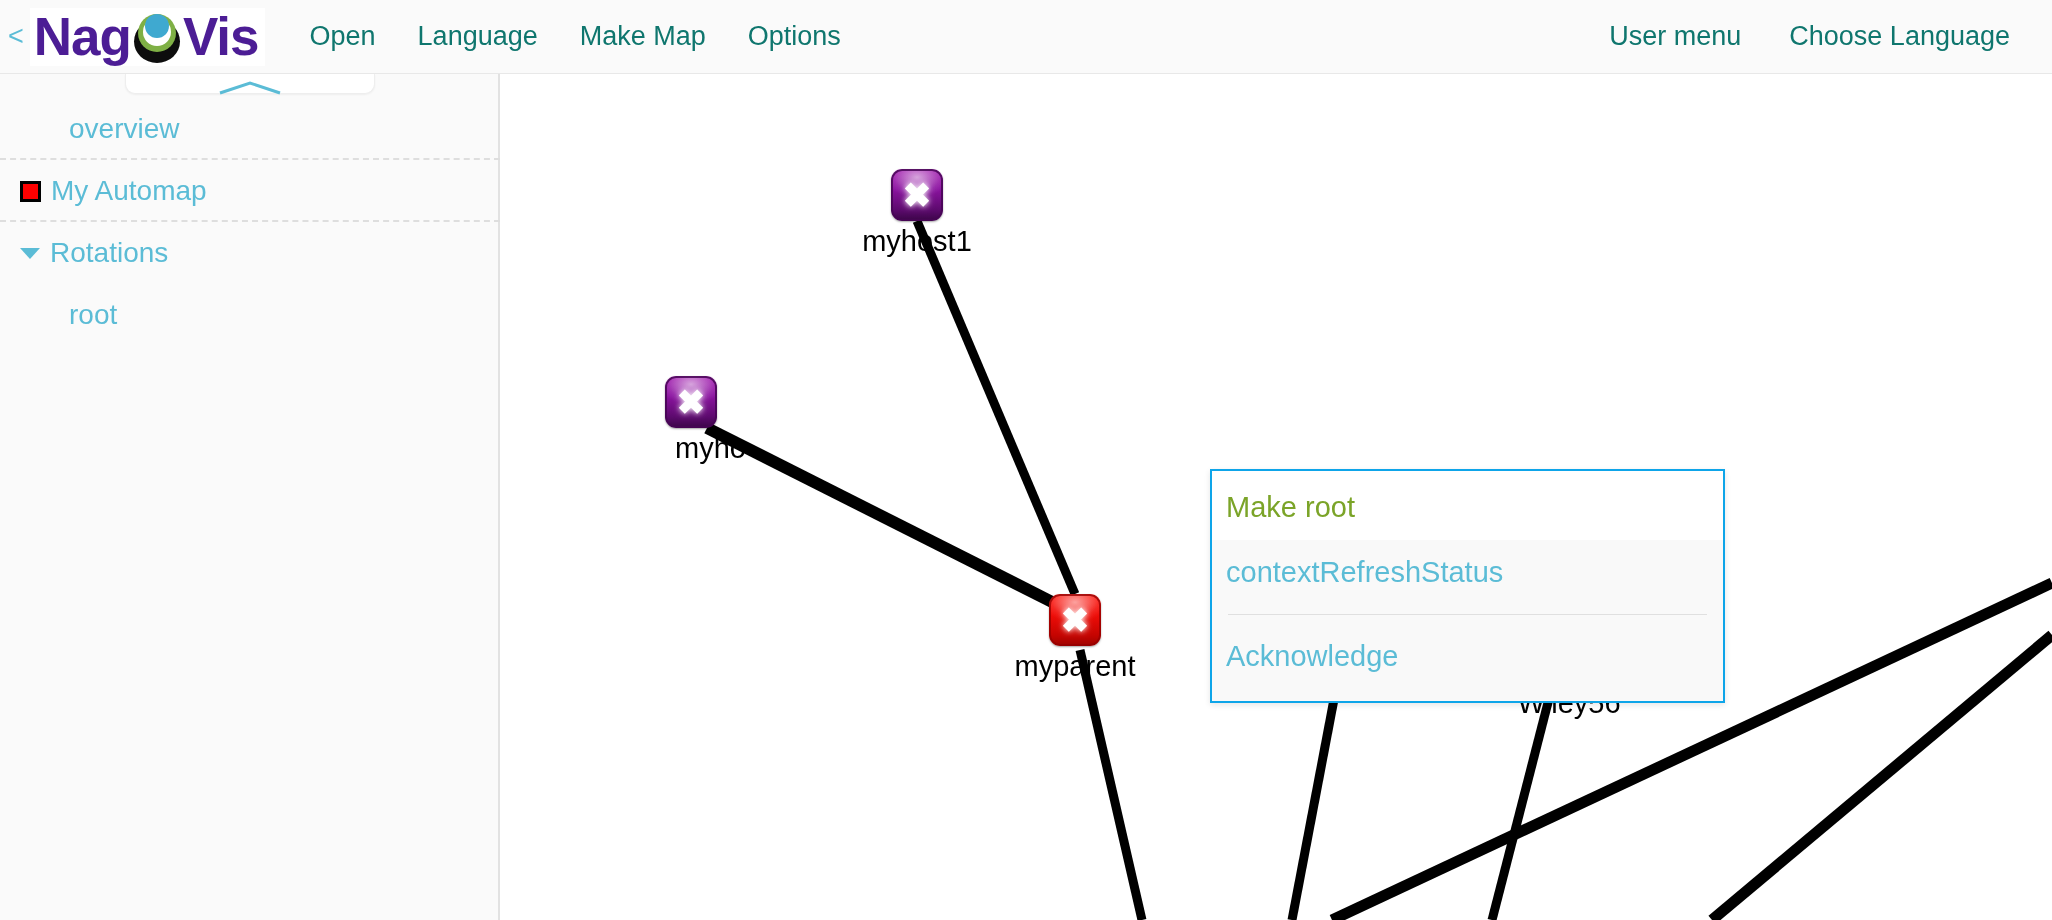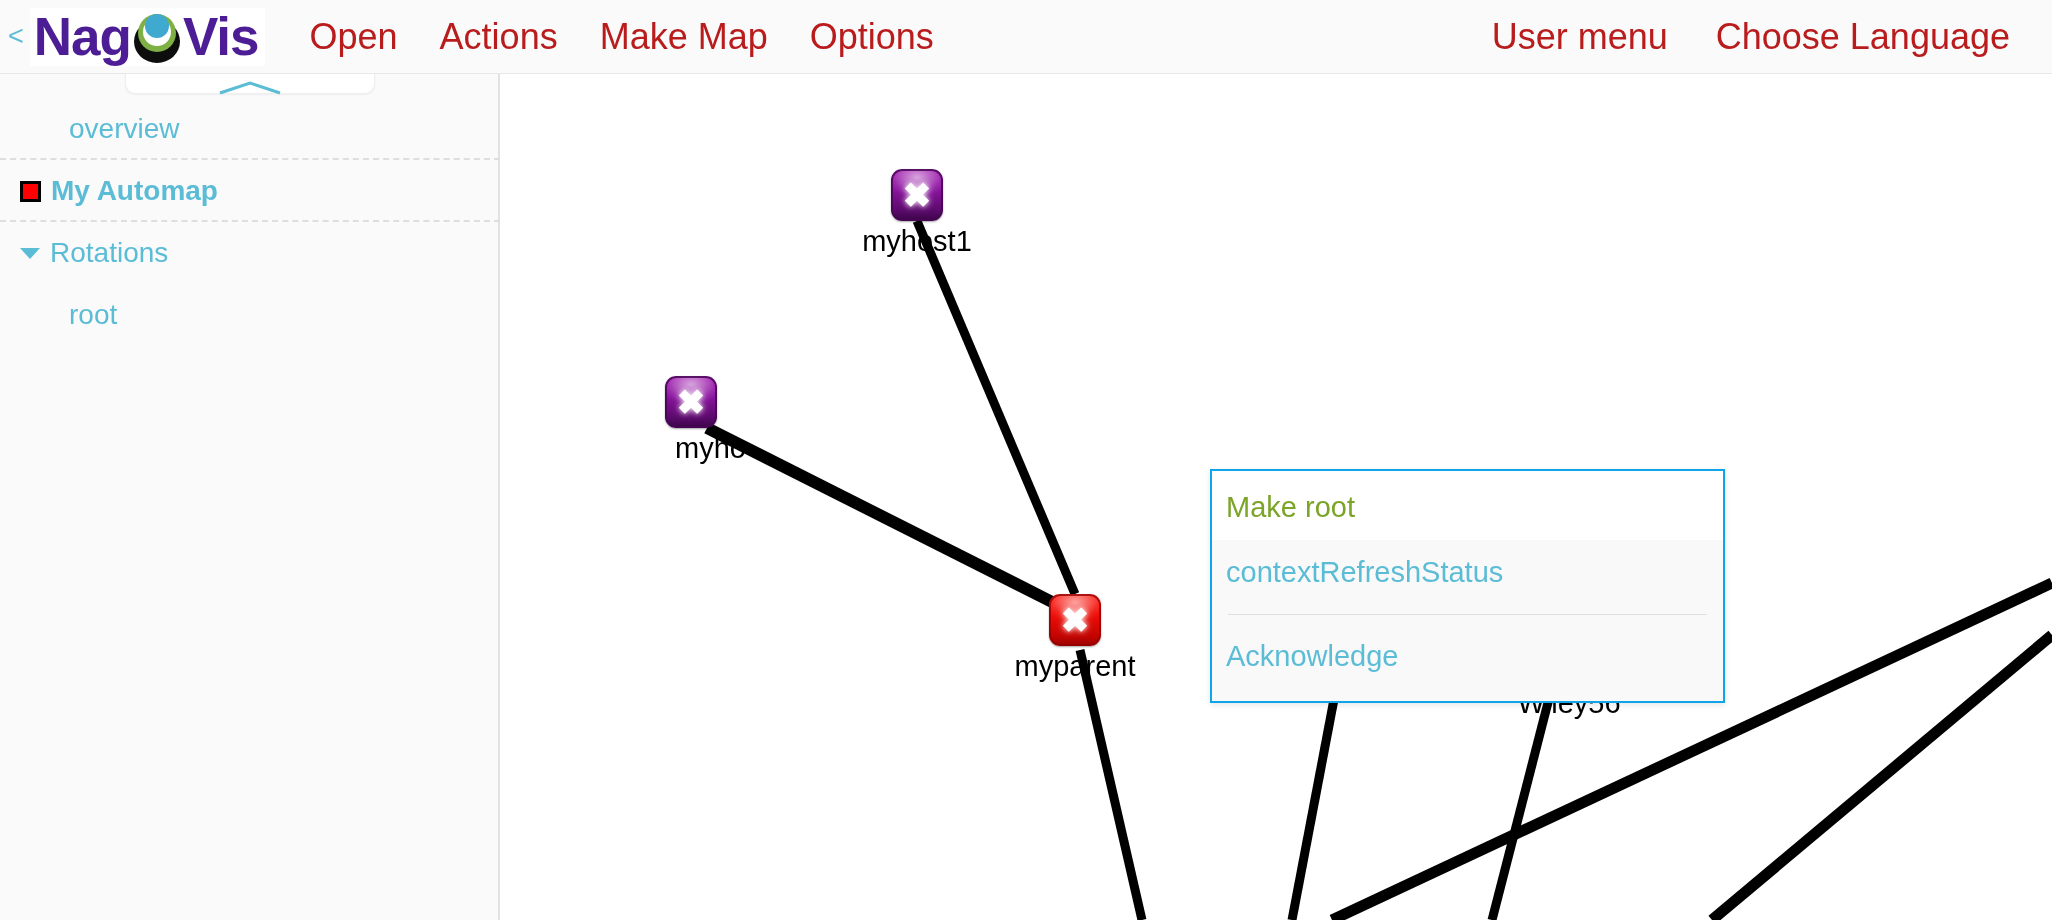--- a/index.html
+++ b/index.html
@@ -80,22 +80,22 @@
     border-radius: 50%;
     background: #3fa9d0;
   }
 
   #main-nav {
     display: flex;
     align-items: center;
     margin-left: 24px;
   }
   #main-nav .nav-link, #right-nav .nav-link {
-    color: #b91c1c;
-    font-size: 36px;
+    color: #0f766e;
+    font-size: 27px;
     padding: 0 21px;
     cursor: pointer;
     text-decoration: none;
     white-space: nowrap;
   }
   #right-nav {
     display: flex;
     align-items: center;
     position: absolute;
     right: 18px;
@@ -141,21 +141,21 @@
     left: 0; bottom: 0;
     width: 500px; height: 0;
     border-bottom: 2px dashed #dedede;
   }
   .sb-label {
     color: #5bbcd6;
     font-size: 28px;
     cursor: pointer;
     white-space: nowrap;
   }
-  .sb-label.bold { font-weight: bold; }
+  .sb-label.bold { font-weight: normal; }
   .sb-indent { padding-left: 49px; }
   .tri-down {
     width: 0; height: 0;
     border-left: 10px solid transparent;
     border-right: 10px solid transparent;
     border-top: 11px solid #5bbcd6;
     margin-right: 10px;
     flex: 0 0 auto;
     cursor: pointer;
   }
@@ -275,21 +275,21 @@
       <span class="orb-black"></span>
       <span class="orb-green"></span>
       <span class="orb-white"></span>
       <span class="orb-blue"></span>
     </span>
     <span class="logo-text">Vis</span>
   </div>
 
   <nav id="main-nav">
     <a class="nav-link">Open</a>
-    <a class="nav-link">Actions</a>
+    <a class="nav-link">Language</a>
     <a class="nav-link">Make Map</a>
     <a class="nav-link">Options</a>
   </nav>
 
   <nav id="right-nav">
     <a class="nav-link">User menu</a>
     <a class="nav-link">Choose Language</a>
   </nav>
 </div>
 

